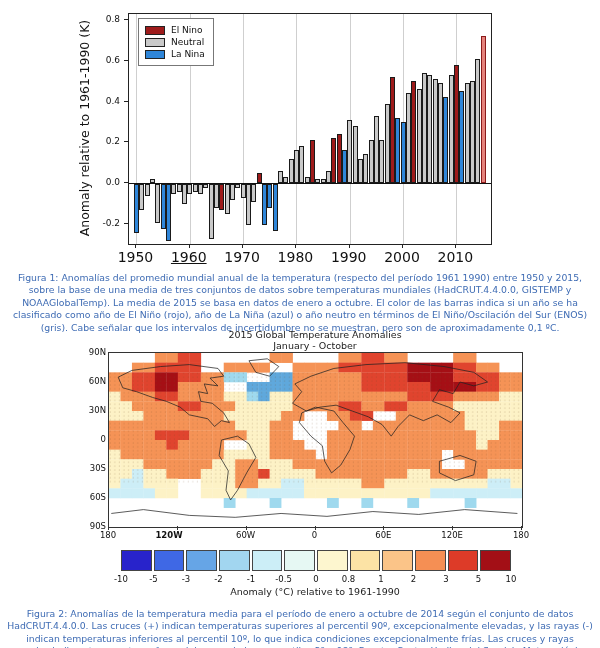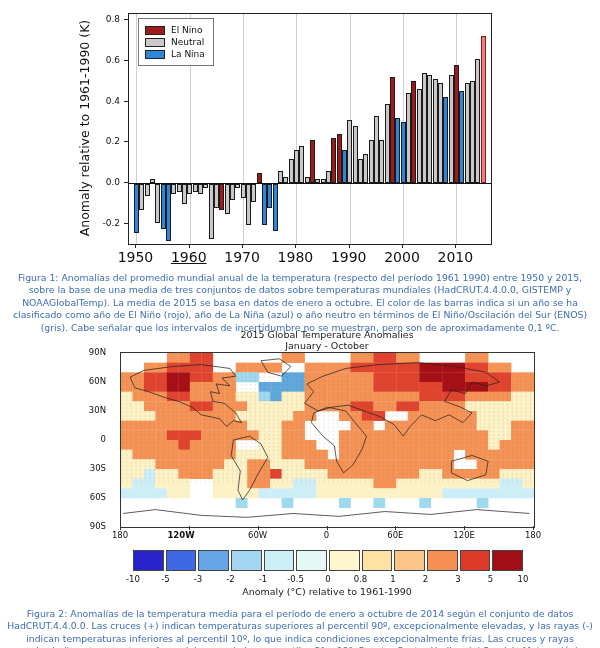--- a/index.html
+++ b/index.html
@@ -19,21 +19,21 @@
   #fig1-xlabel{position:absolute;left:128px;width:362px;top:251px;text-align:center;font-size:12.5px;color:#111;}
   #fig1-legend{position:absolute;left:138px;top:18px;background:#fff;border:1px solid #777;padding:4px 8px 4px 6px;z-index:5;}
   .legend-row{display:flex;align-items:center;margin:2px 0;}
   .legend-swatch{width:20px;height:9px;border:1px solid #222;margin-right:6px;box-sizing:border-box;}
   .legend-label{font-size:9px;color:#111;white-space:nowrap;}
   
   .caption{width:588px;margin:0 auto;text-align:center;font-size:9.3px;line-height:12.4px;color:#3f6cb4;}
   #caption1{padding-top:6px;height:56px;}
   #caption2{padding-top:8px;}
   
-  #fig2{height:272px;margin-left:12px;}
+  #fig2{height:272px;}
   #fig2-title{position:absolute;left:108px;width:414px;top:1px;text-align:center;font-size:9.5px;color:#222;line-height:11px;}
   #map-frame{position:absolute;left:108px;top:24px;width:413px;height:174px;border:1px solid #333;background:#fff;}
   #map-frame svg{display:block;width:100%;height:100%;}
   .lat-label{position:absolute;width:26px;right:494px;text-align:right;font-size:8.5px;color:#111;}
   .lon-label{position:absolute;width:34px;text-align:center;font-size:8.5px;color:#111;top:202px;}
   .lon-tick{position:absolute;top:198px;width:1px;height:4px;background:#333;}
   #colorbar{position:absolute;left:121px;top:222px;width:390px;height:21px;display:flex;gap:2px;}
   .cb-seg{flex:1;border:1px solid #444;box-sizing:border-box;}
   .cb-tick{position:absolute;top:246px;width:30px;margin-left:-15px;text-align:center;font-size:8.5px;color:#111;}
   #cb-label{position:absolute;left:108px;width:414px;top:258px;text-align:center;font-size:9.5px;color:#222;}

